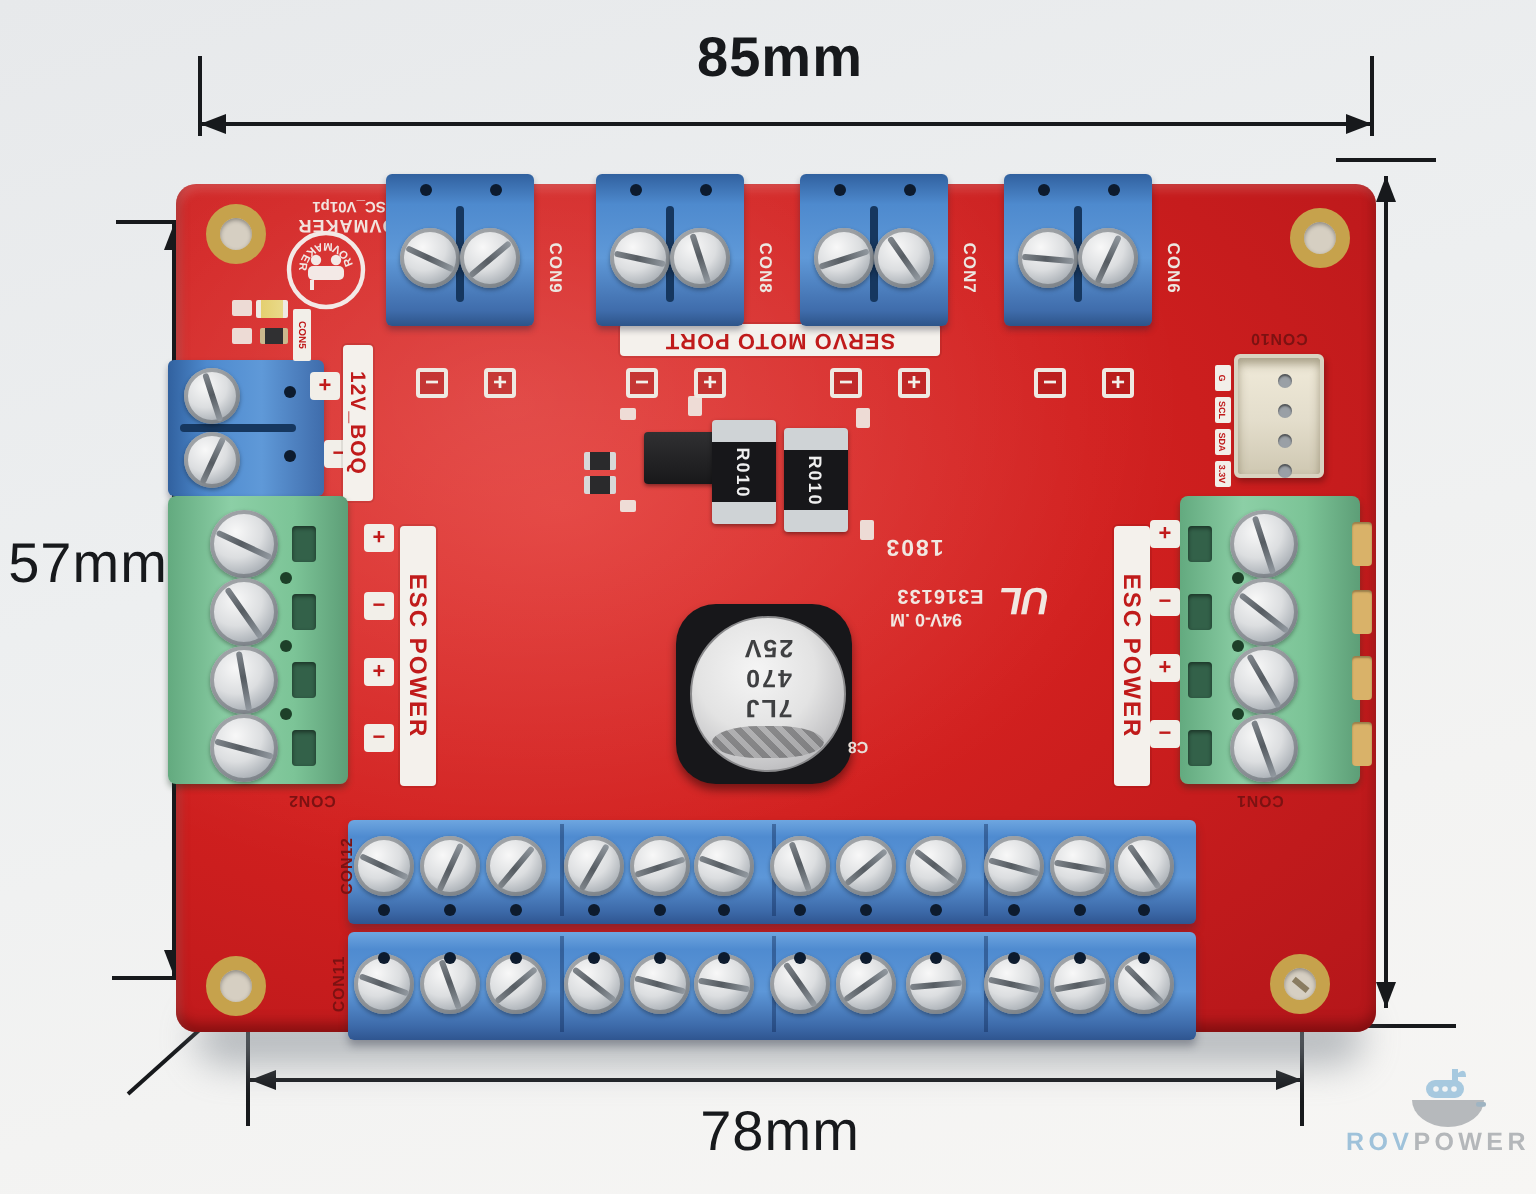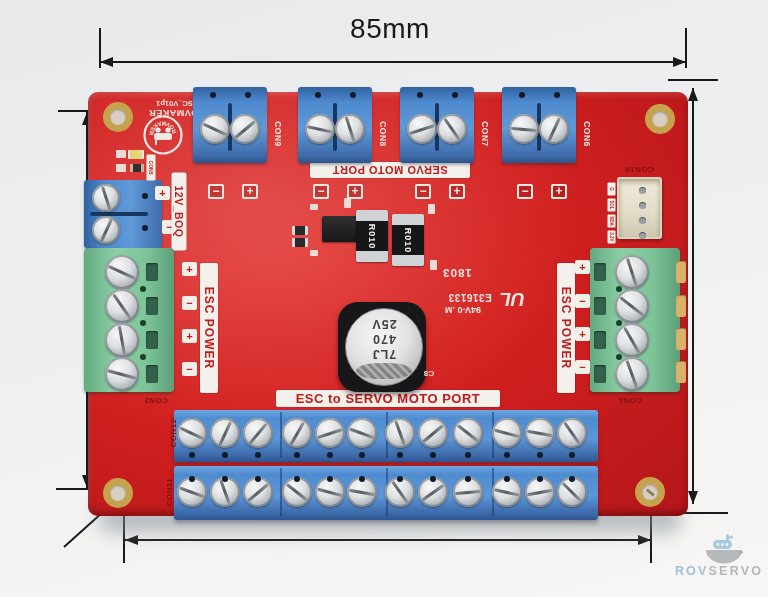--- a/index.html
+++ b/index.html
@@ -63,39 +63,41 @@
   .pad{position:absolute;background:#d9b269;border-radius:2px;box-shadow:inset 0 1px 1px rgba(0,0,0,.3);}
   .refbox{position:absolute;background:#efe9e3;opacity:.92;border-radius:1px;}
   
   .wm-text{position:absolute;font-size:12.5px;font-weight:700;letter-spacing:2.2px;text-align:center;}
 </style>
 </head>
 <body>
 
 <div class="scene">
 
-  <div class="dim-text" style="left:330px;top:13px;width:120px;">85mm</div>
+  <div class="dim-text" style="left:330px;top:13px;width:120px;font-weight:bold;">85mm</div>
   <div class="dim-line" style="left:100px;top:61px;width:586px;height:2px;"></div>
   <div class="ah ah-left" style="left:100px;top:57px;"></div>
   <div class="ah ah-right" style="left:673px;top:57px;"></div>
   <div class="dim-line" style="left:99px;top:28px;width:2px;height:40px;"></div>
   <div class="dim-line" style="left:685px;top:28px;width:2px;height:40px;"></div>
 
+  <div class="dim-text" style="left:2px;top:266px;width:84px;">57mm</div>
   <div class="dim-line" style="left:86px;top:112px;width:2px;height:376px;"></div>
   <div class="ah ah-up" style="left:82px;top:112px;"></div>
   <div class="ah ah-down" style="left:82px;top:475px;"></div>
   <div class="dim-line" style="left:58px;top:110px;width:62px;height:2px;"></div>
   <div class="dim-line" style="left:56px;top:488px;width:64px;height:2px;"></div>
 
   <div class="dim-line" style="left:692px;top:88px;width:2px;height:416px;"></div>
   <div class="ah ah-up" style="left:688px;top:88px;"></div>
   <div class="ah ah-down" style="left:688px;top:491px;"></div>
   <div class="dim-line" style="left:668px;top:79px;width:50px;height:2px;"></div>
   <div class="dim-line" style="left:682px;top:512px;width:46px;height:2px;"></div>
 
+  <div class="dim-text" style="left:330px;top:550px;width:120px;">78mm</div>
   <div class="dim-line" style="left:125px;top:539px;width:526px;height:2px;"></div>
   <div class="ah ah-left" style="left:125px;top:535px;"></div>
   <div class="ah ah-right" style="left:638px;top:535px;"></div>
   <div class="dim-line" style="left:123px;top:497px;width:2px;height:66px;"></div>
   <div class="dim-line" style="left:650px;top:495px;width:2px;height:68px;"></div>
 
   <svg class="abs" style="left:0;top:0;pointer-events:none;" width="768" height="597" viewBox="0 0 768 597">
     <line x1="64" y1="547" x2="103" y2="512" stroke="#17191c" stroke-width="2"></line>
     <polygon points="112,503 105.1,514.8 99.7,508.8" fill="#17191c"></polygon>
   </svg>
@@ -126,21 +128,20 @@
       <defs>
           <path id="arc" d="M 7.5,21 a13.5,13.5 0 0 0 27,0"></path>
         </defs>
       <text font-size="5.6" font-weight="bold" fill="#f3e9e6" letter-spacing="1">
         <textPath href="#arc" startOffset="6%">ROVMAKER</textPath>
       </text>
     </svg>
 
     <div class="silk-strip flex-c abs" style="left:222px;top:70px;width:160px;height:16px;transform:rotate(180deg);font-size:11px;letter-spacing:.5px;">SERVO MOTO PORT</div>
 
-    <div class="silk-strip flex-c abs" style="left:188px;top:298px;width:224px;height:17px;font-size:13px;letter-spacing:.5px;">ESC to SERVO MOTO PORT</div>
 
     <div class="abs" style="left:234px;top:124px;width:40px;height:26px;background:linear-gradient(180deg,#303032,#18181a);border-radius:2px;box-shadow:0 1px 2px rgba(0,0,0,.45);"></div>
     <div class="abs" style="left:204px;top:134px;width:16px;height:9px;background:linear-gradient(90deg,#d8d8d8 18%,#2a2a2c 18%,#2a2a2c 82%,#d8d8d8 82%);border-radius:1px;"></div>
     <div class="abs" style="left:204px;top:146px;width:16px;height:9px;background:linear-gradient(90deg,#d8d8d8 18%,#2a2a2c 18%,#2a2a2c 82%,#d8d8d8 82%);border-radius:1px;"></div>
     <div class="abs" id="shunt1" style="left:268px;top:118px;width:32px;height:52px;border-radius:2px;background:linear-gradient(180deg,#cfd3d6 0%,#cfd3d6 21%,#17171a 21%,#17171a 79%,#cfd3d6 79%);box-shadow:0 1px 2px rgba(0,0,0,.4);"></div>
     <div class="abs" id="shunt2" style="left:304px;top:122px;width:32px;height:52px;border-radius:2px;background:linear-gradient(180deg,#cfd3d6 0%,#cfd3d6 21%,#17171a 21%,#17171a 79%,#cfd3d6 79%);box-shadow:0 1px 2px rgba(0,0,0,.4);"></div>
 
     <div class="abs" style="left:250px;top:210px;width:88px;height:90px;background:#17171a;border-radius:20px;box-shadow:0 3px 5px rgba(0,0,0,.45);"></div>
     <div class="abs" style="left:257px;top:216px;width:76px;height:76px;border-radius:50%;border:1px solid #8a8a8c;
                 background:radial-gradient(circle at 42% 35%, #f5f5f5, #e3e3e3 45%, #c4c4c6 72%, #9e9ea0);">
@@ -426,15 +427,15 @@
     <path d="M4,17 h36 a18,13.5 0 0 1 -36,0 z" fill="#b6b9bc"></path>
     <rect x="11" y="7" width="19" height="9" rx="4.5" fill="#a7c9df"></rect>
     <rect x="24" y="1.5" width="3" height="7" fill="#a7c9df"></rect>
     <path d="M27,3.5 q4,-3 4,2 l-4,0 z" fill="#a7c9df"></path>
     <circle cx="16" cy="11.5" r="1.4" fill="#f2f4f5"></circle>
     <circle cx="20.5" cy="11.5" r="1.4" fill="#f2f4f5"></circle>
     <circle cx="25" cy="11.5" r="1.4" fill="#f2f4f5"></circle>
     <rect x="36" y="18" width="5" height="2.4" rx="1" fill="#9fb4c2"></rect>
   </svg>
   <div class="wm-text" style="left:672px;top:564px;width:94px;">
-    <span style="color:#9fc2da;">ROV</span><span style="color:#b4b7ba;">SERVO</span>
+    <span style="color:#9fc2da;">ROV</span><span style="color:#b4b7ba;">POWER</span>
   </div>
 </div>
 
 </body></html>

